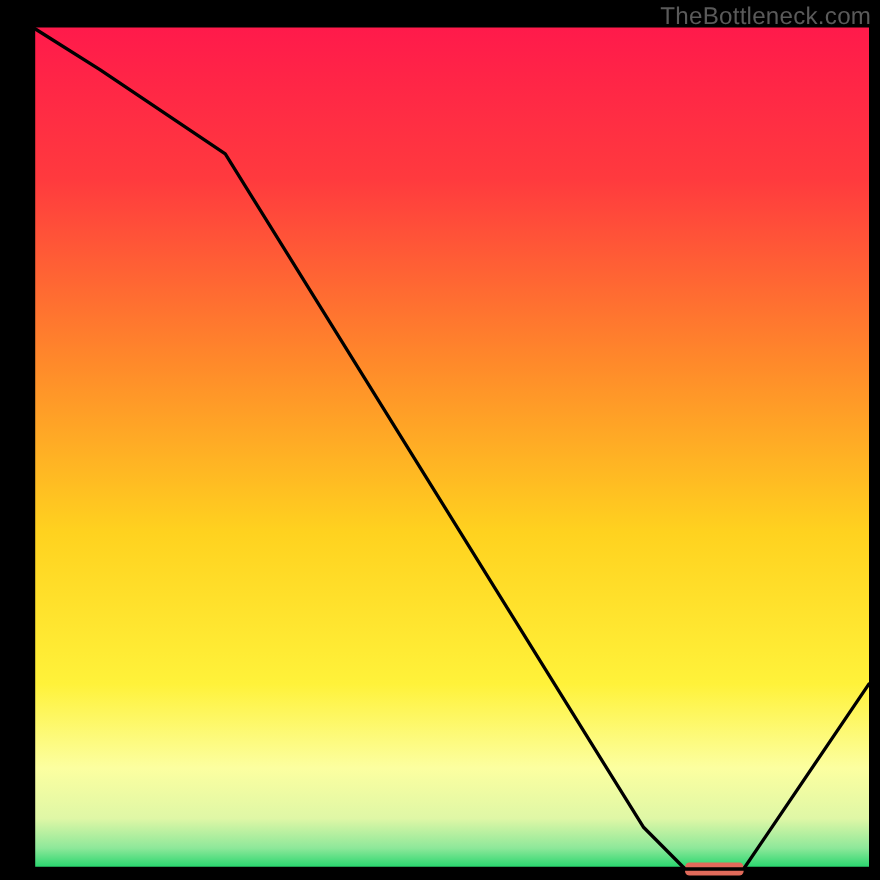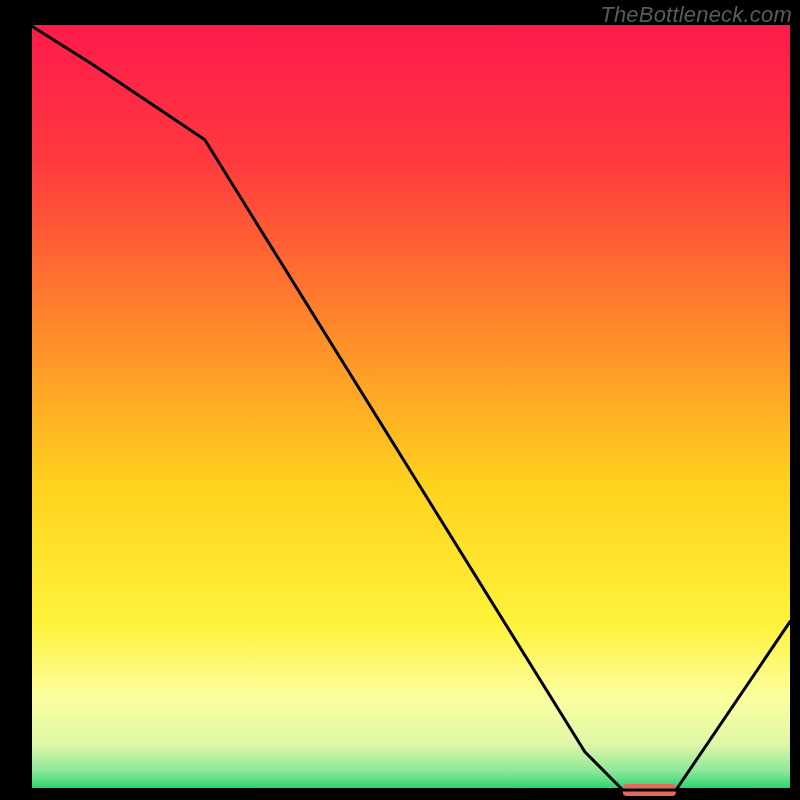--- a/index.html
+++ b/index.html
@@ -8,21 +8,20 @@
     width: 800px;
     height: 800px;
     background: #000;
     font-family: Arial, Helvetica, sans-serif;
     overflow: hidden;
   }
   .chart-container {
     position: relative;
     width: 800px;
     height: 800px;
-    font-style: italic;
   }
   .watermark {
     position: absolute;
     top: 2px;
     right: 8px;
     color: #5a5a5a;
     font-size: 22px;
     font-weight: 500;
     letter-spacing: 0.2px;
     z-index: 10;

